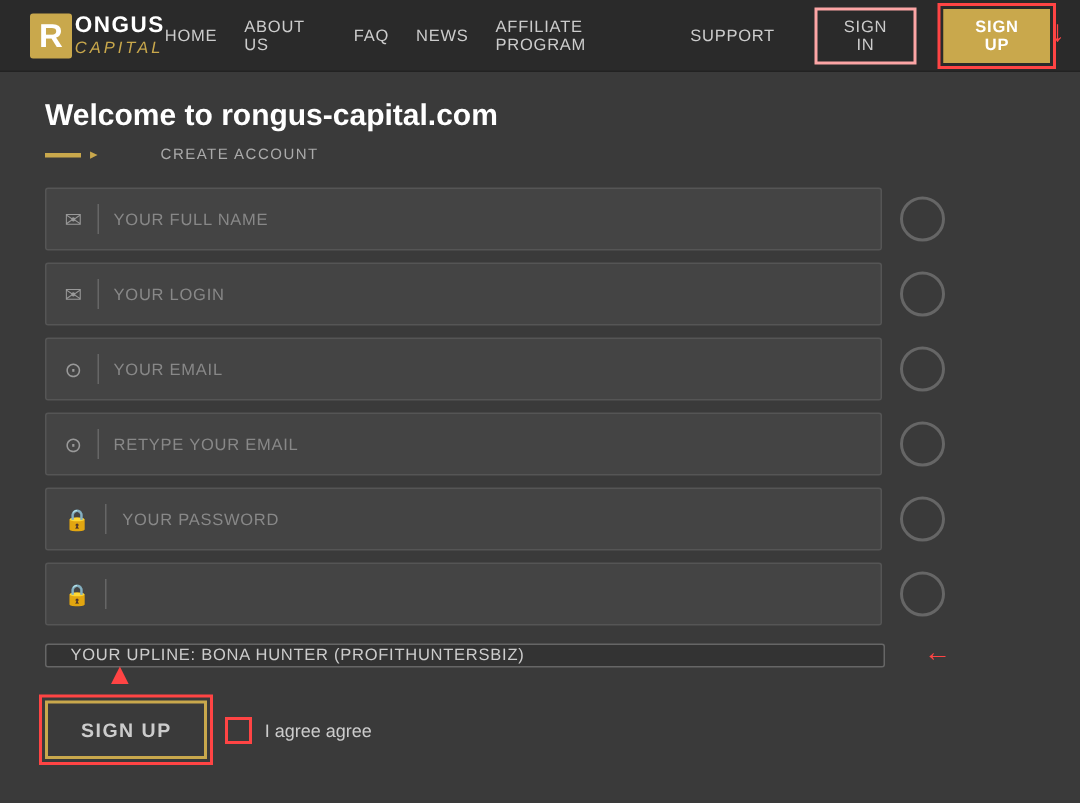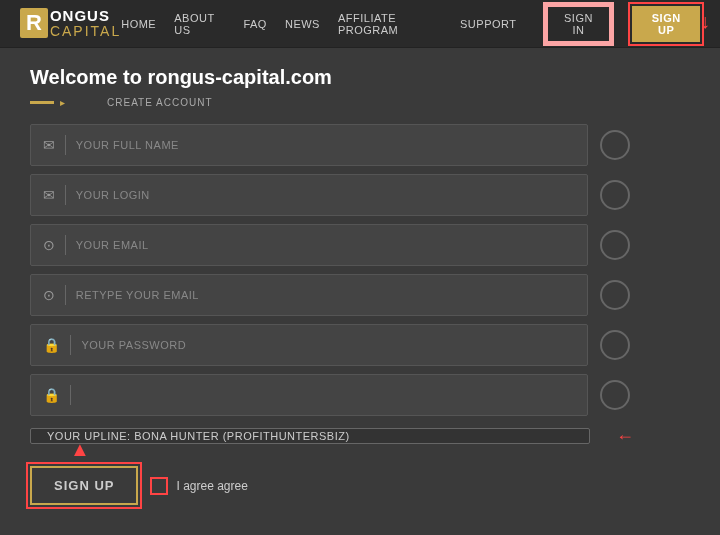--- a/index.html
+++ b/index.html
@@ -43,39 +43,40 @@
       justify-content: space-between;
     }
     .logo-rongus {
       color: #fff;
       font-size: 15px;
       font-weight: bold;
       letter-spacing: 1px;
     }
     .logo-capital {
       color: #c9a84c;
-      font-size: 14px;
+      font-size: 11px;
       letter-spacing: 2px;
+      font-style: italic;
     }
     nav {
       display: flex;
       align-items: center;
       gap: 18px;
     }
     .nav-link {
       color: #ccc;
       font-size: 11px;
       text-decoration: none;
       text-transform: uppercase;
       letter-spacing: 0.5px;
       cursor: pointer;
     }
     .btn-signin {
       background: transparent;
-      border: 5px solid #fca5a5;
+      border: 2px solid #fca5a5;
       color: #ccc;
       padding: 5px 12px;
       font-size: 11px;
       cursor: pointer;
       text-transform: uppercase;
       letter-spacing: 0.5px;
       margin-left: 8px;
     }
     .btn-signup-nav {
       background: #c9a84c;

